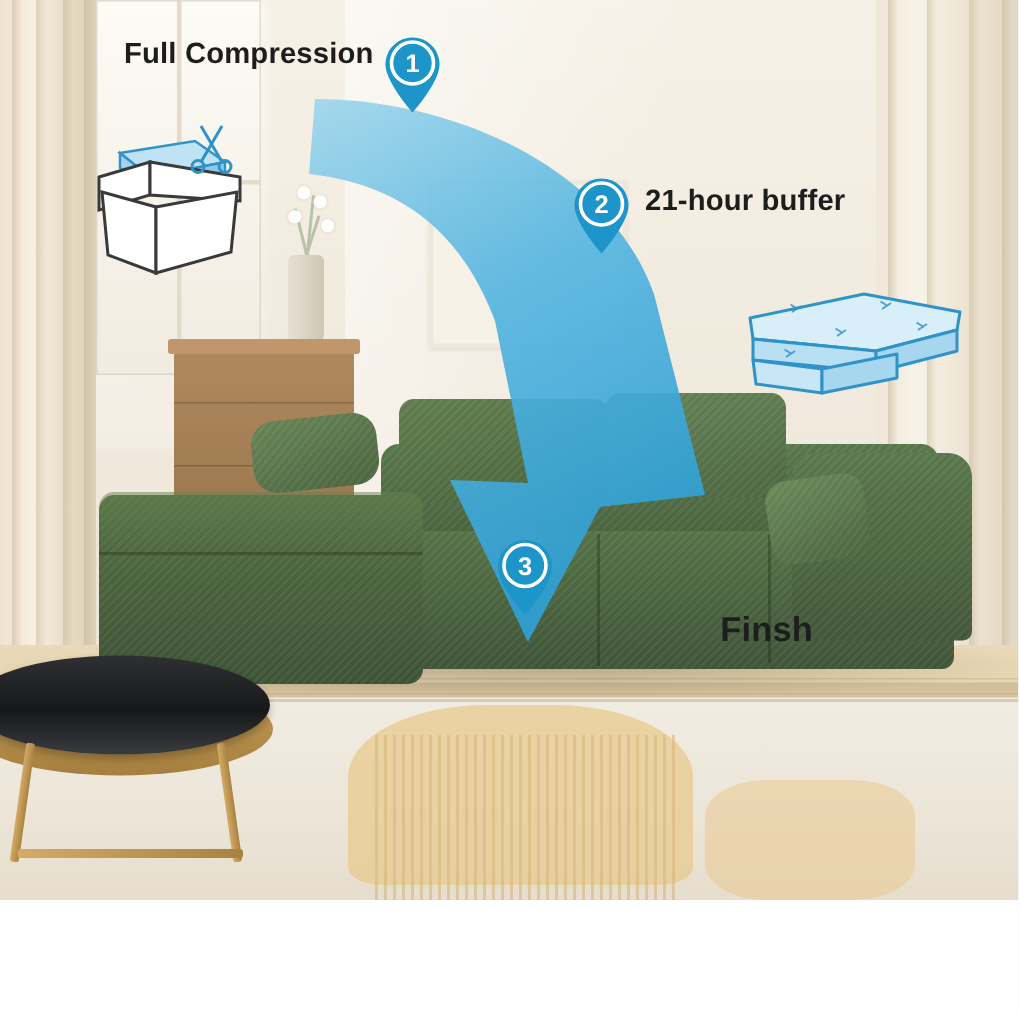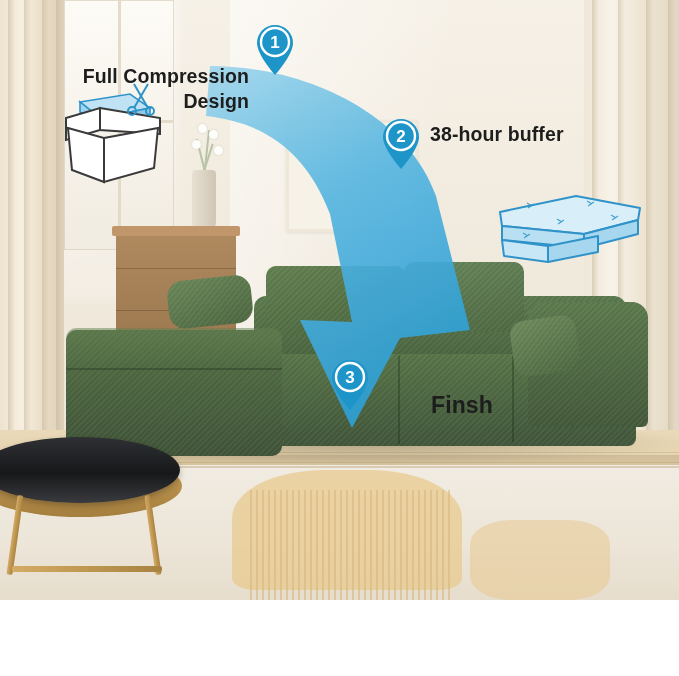--- a/index.html
+++ b/index.html
@@ -438,44 +438,43 @@
       </g>
     </svg>
 
     <div class="pin" style="left:255px; top:24px;">
       <svg width="40" height="52" viewBox="0 0 40 52">
         <path d="M20 1 C10 1 2 9 2 19 C2 31 20 51 20 51 C20 51 38 31 38 19 C38 9 30 1 20 1 Z" fill="#1d95c9"></path>
         <circle cx="20" cy="18" r="14" fill="none" stroke="#ffffff" stroke-width="2.4"></circle>
       </svg>
       <span class="pin-num">1</span>
     </div>
-    <div class="label-text" style="left:44px; top:24px; width:205px; text-align:right;margin-top:40px;">
+    <div class="label-text" style="left:44px; top:24px; width:205px; text-align:right;">
       <div>Full Compression</div>
-      <div>Design</div>
     </div>
 
     <div class="pin" style="left:381px; top:118px;">
       <svg width="40" height="52" viewBox="0 0 40 52">
         <path d="M20 1 C10 1 2 9 2 19 C2 31 20 51 20 51 C20 51 38 31 38 19 C38 9 30 1 20 1 Z" fill="#1d95c9"></path>
         <circle cx="20" cy="18" r="14" fill="none" stroke="#ffffff" stroke-width="2.4"></circle>
       </svg>
       <span class="pin-num">2</span>
     </div>
     <div class="label-text" style="left:430px; top:122px; width:230px; text-align:left;">
-      <div>38-hour buffer</div>
+      <div>21-hour buffer</div>
     </div>
 
     <div class="pin" style="left:330px; top:359px;">
       <svg width="40" height="52" viewBox="0 0 40 52">
         <path d="M20 1 C10 1 2 9 2 19 C2 31 20 51 20 51 C20 51 38 31 38 19 C38 9 30 1 20 1 Z" fill="#1d95c9"></path>
         <circle cx="20" cy="18" r="14" fill="none" stroke="#ffffff" stroke-width="2.4"></circle>
       </svg>
       <span class="pin-num">3</span>
     </div>
-    <div class="label-text" style="left:382px; top:393px; width:160px; text-align:center; font-size:23px;">
+    <div class="label-text" style="left:382px; top:407px; width:160px; text-align:right; font-size:23px;">
       <div>Finsh</div>
     </div>
 
   </div>
 
   <div id="tips">
     
     
   </div>
 

